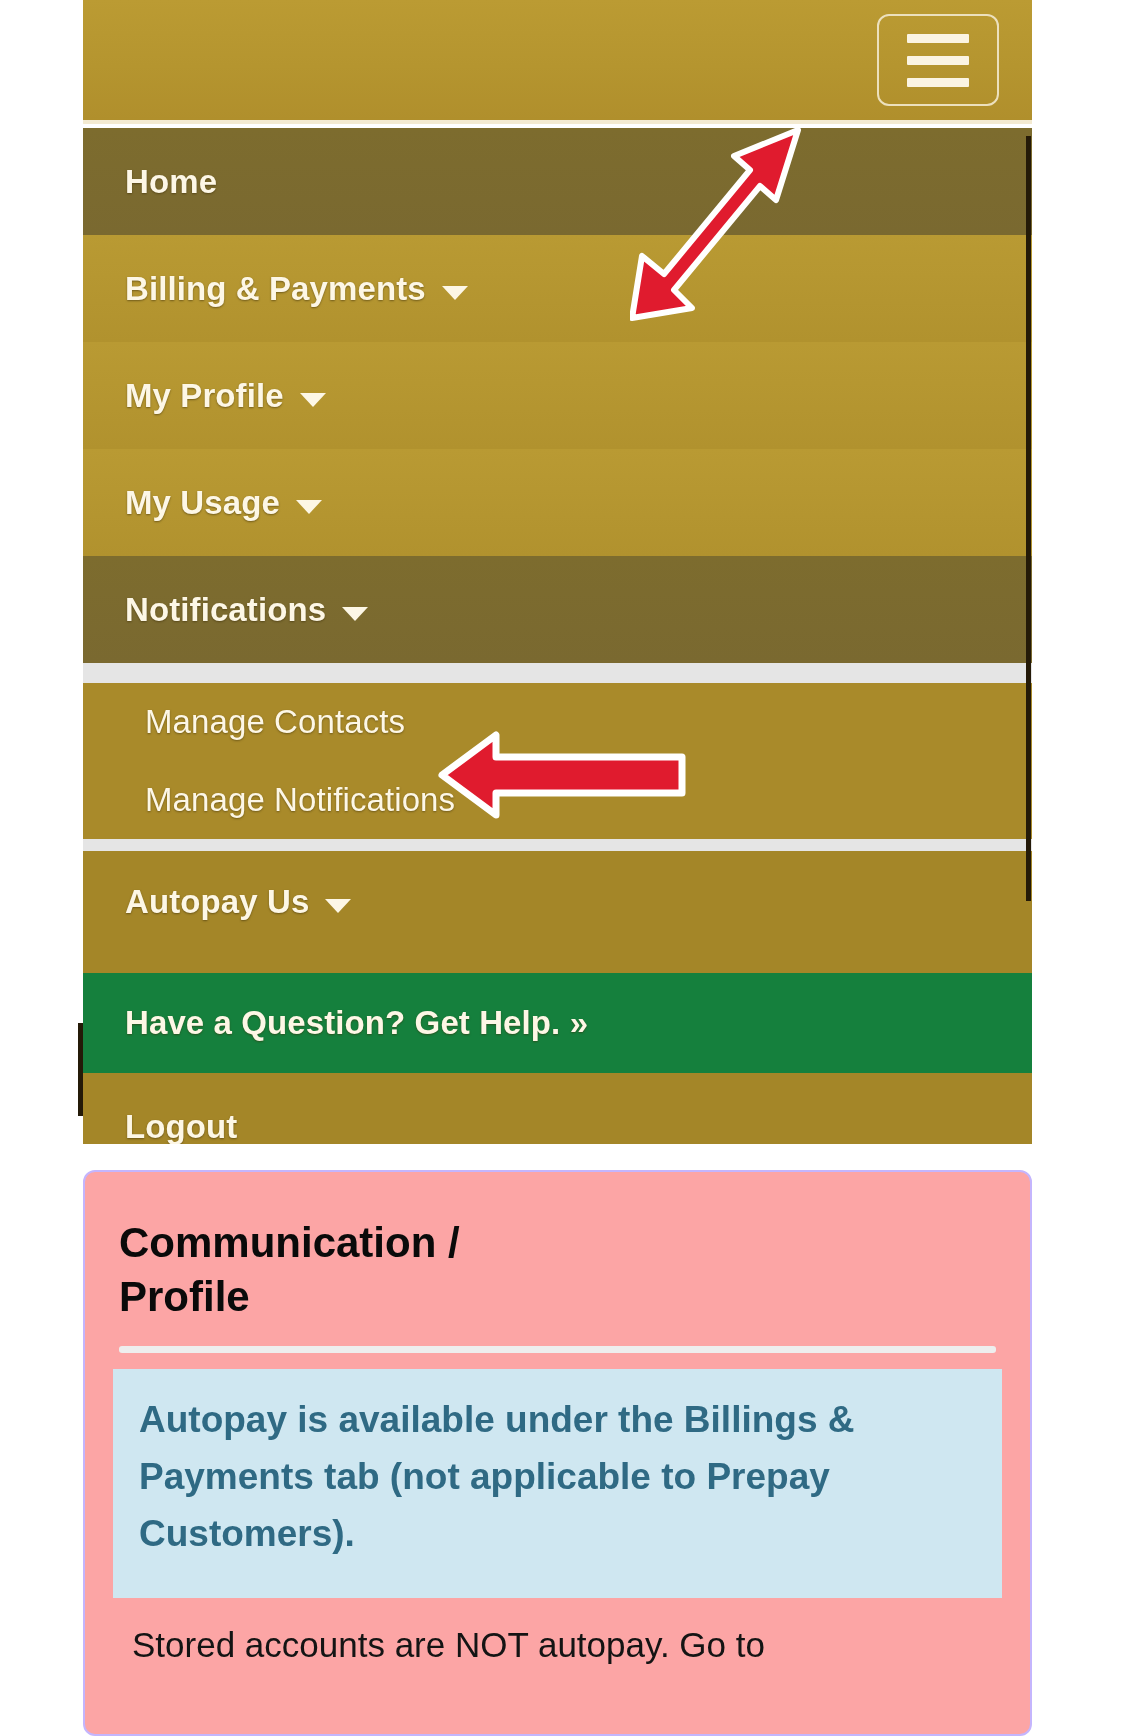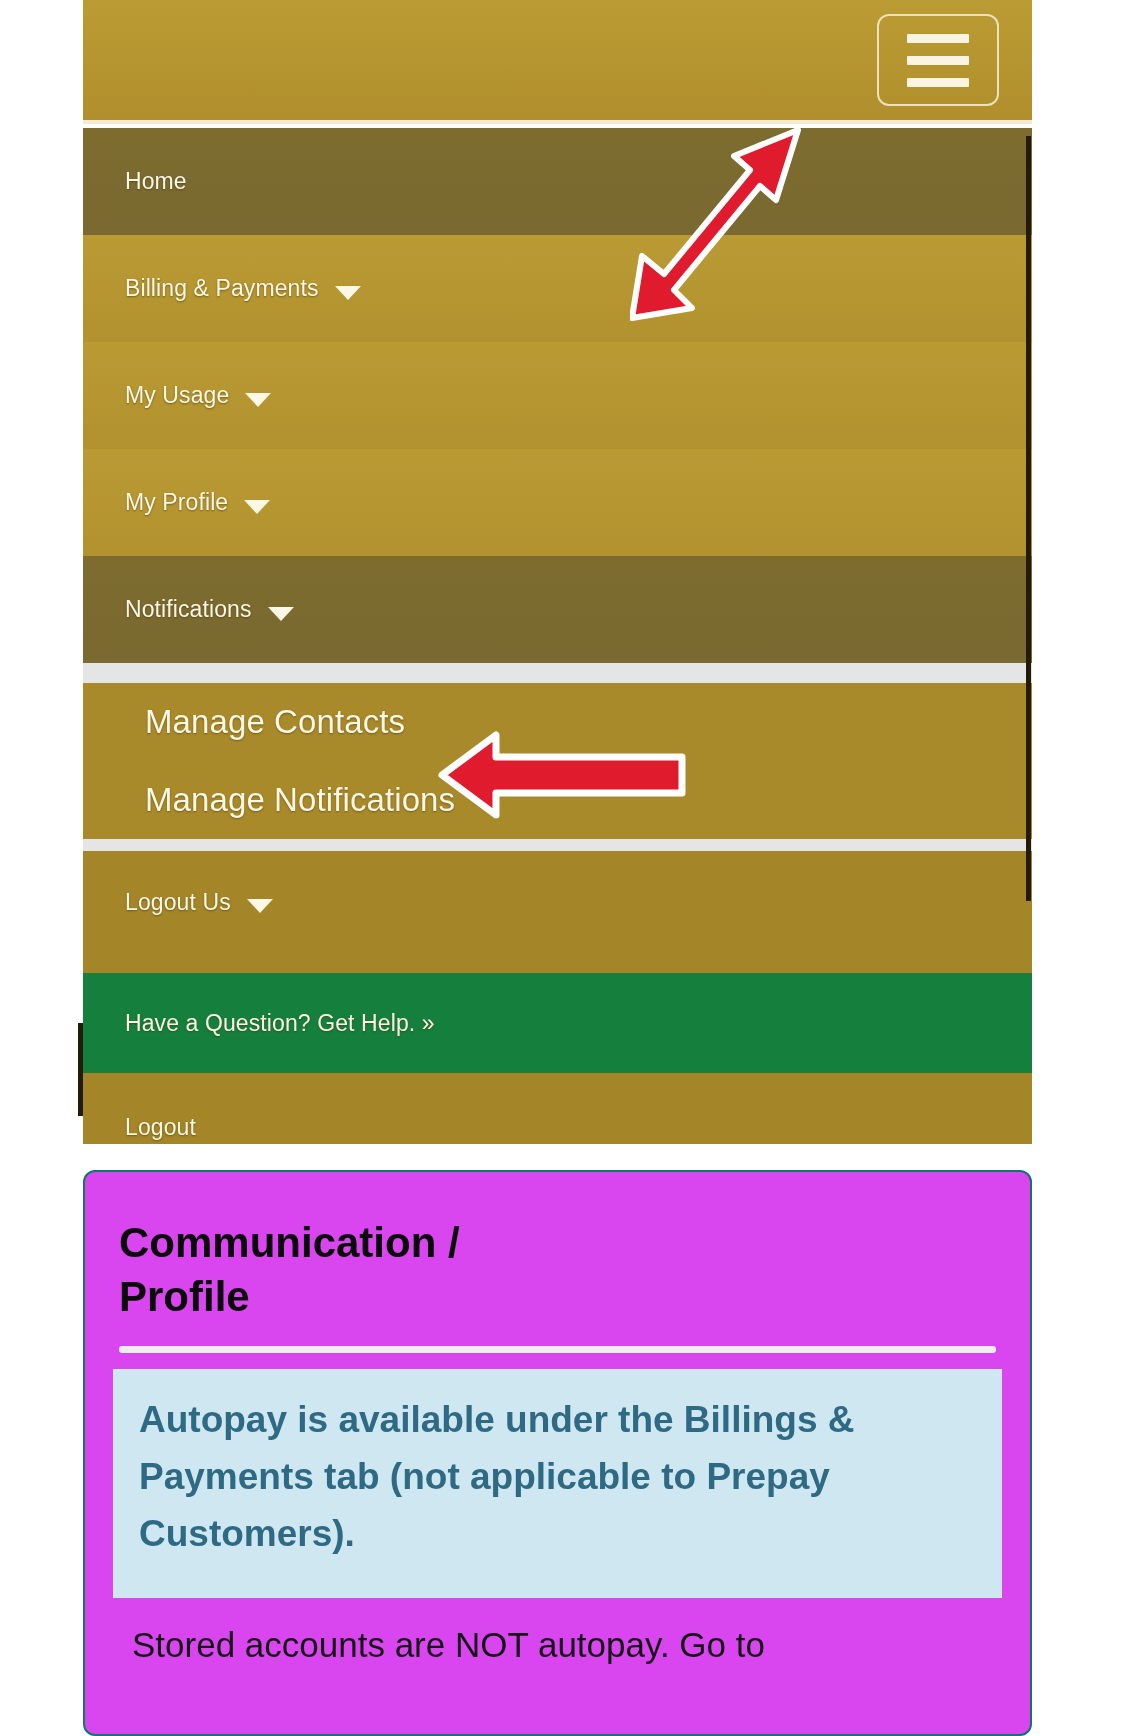--- a/index.html
+++ b/index.html
@@ -84,22 +84,22 @@
     overflow: hidden;
   }
 
   .nav-item {
     position: relative;
     box-sizing: border-box;
     display: flex;
     align-items: center;
     padding-left: 42px;
     color: #fdf7e6;
-    font-weight: normal;
-    font-size: 23px;
+    font-weight: bold;
+    font-size: 33px;
     letter-spacing: 0.1px;
     cursor: pointer;
     text-shadow: 0 1px 2px rgba(60,45,10,0.55);
   }
   .nav-item.level1 {
     height: 107px;
     background: linear-gradient(180deg, #b99a33 0%, #b1922e 100%);
   }
   .nav-item.level1.active {
     background: linear-gradient(180deg, #7d6c2e 0%, #7a6930 100%);
@@ -155,22 +155,22 @@
     z-index: 6;
   }
 
   
   #content-card {
     position: absolute;
     left: 83px;
     top: 1170px;
     width: 949px;
     height: 566px;
-    background: #d946ef;
-    border: 2px solid #0f766e;
+    background: #fca5a5;
+    border: 2px solid #c4b5fd;
     border-radius: 12px;
     box-sizing: border-box;
     overflow: hidden;
   }
 
   #card-title {
     margin: 44px 0 0 34px;
     font-size: 42px;
     font-weight: bold;
     color: #0a0a0a;
@@ -245,45 +245,45 @@
     <div class="nav-item level1 active">
       <span>Home</span>
     </div>
 
     <div class="nav-item level1">
       <span>Billing &amp; Payments</span>
       <span class="caret"></span>
     </div>
 
     <div class="nav-item level1">
+      <span>My Profile</span>
+      <span class="caret"></span>
+    </div>
+
+    <div class="nav-item level1">
       <span>My Usage</span>
-      <span class="caret"></span>
-    </div>
-
-    <div class="nav-item level1">
-      <span>My Profile</span>
       <span class="caret"></span>
     </div>
 
     <div class="nav-item level1 active">
       <span>Notifications</span>
       <span class="caret"></span>
     </div>
 
     <div class="sub-group">
       <div class="nav-item sub">
         <span>Manage Contacts</span>
       </div>
       <div class="nav-item sub">
         <span>Manage Notifications</span>
       </div>
     </div>
 
     <div class="nav-item level1 plain" style="height:102px;background:#a48628;">
-      <span>Logout Us</span>
+      <span>Autopay Us</span>
       <span class="caret"></span>
     </div>
 
     <div class="nav-spacer" style="height:20px;"></div>
 
     <div class="nav-item level1 plain" style="height:100px;background:#15803d;align-items:center;">
       <span>Have a Question? Get Help. »</span>
     </div>
 
     <div class="nav-spacer" style="height:4px;"></div>

